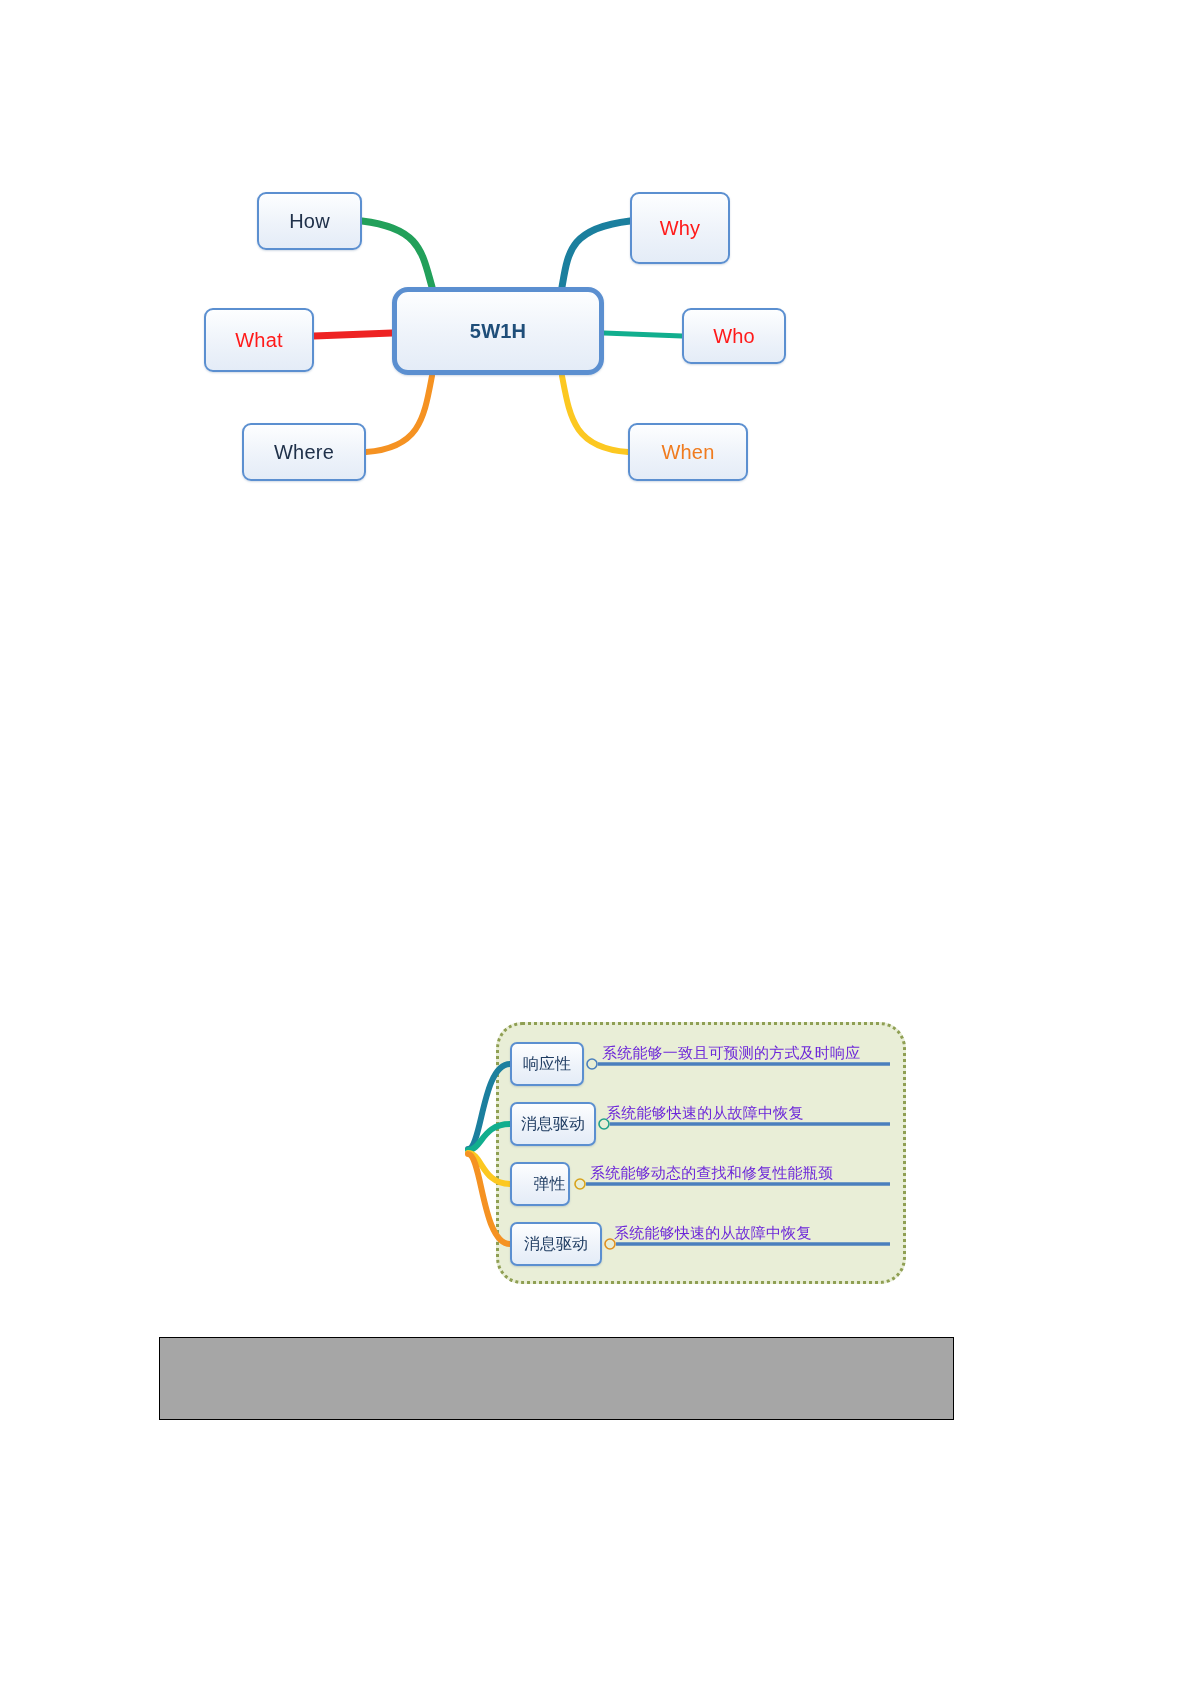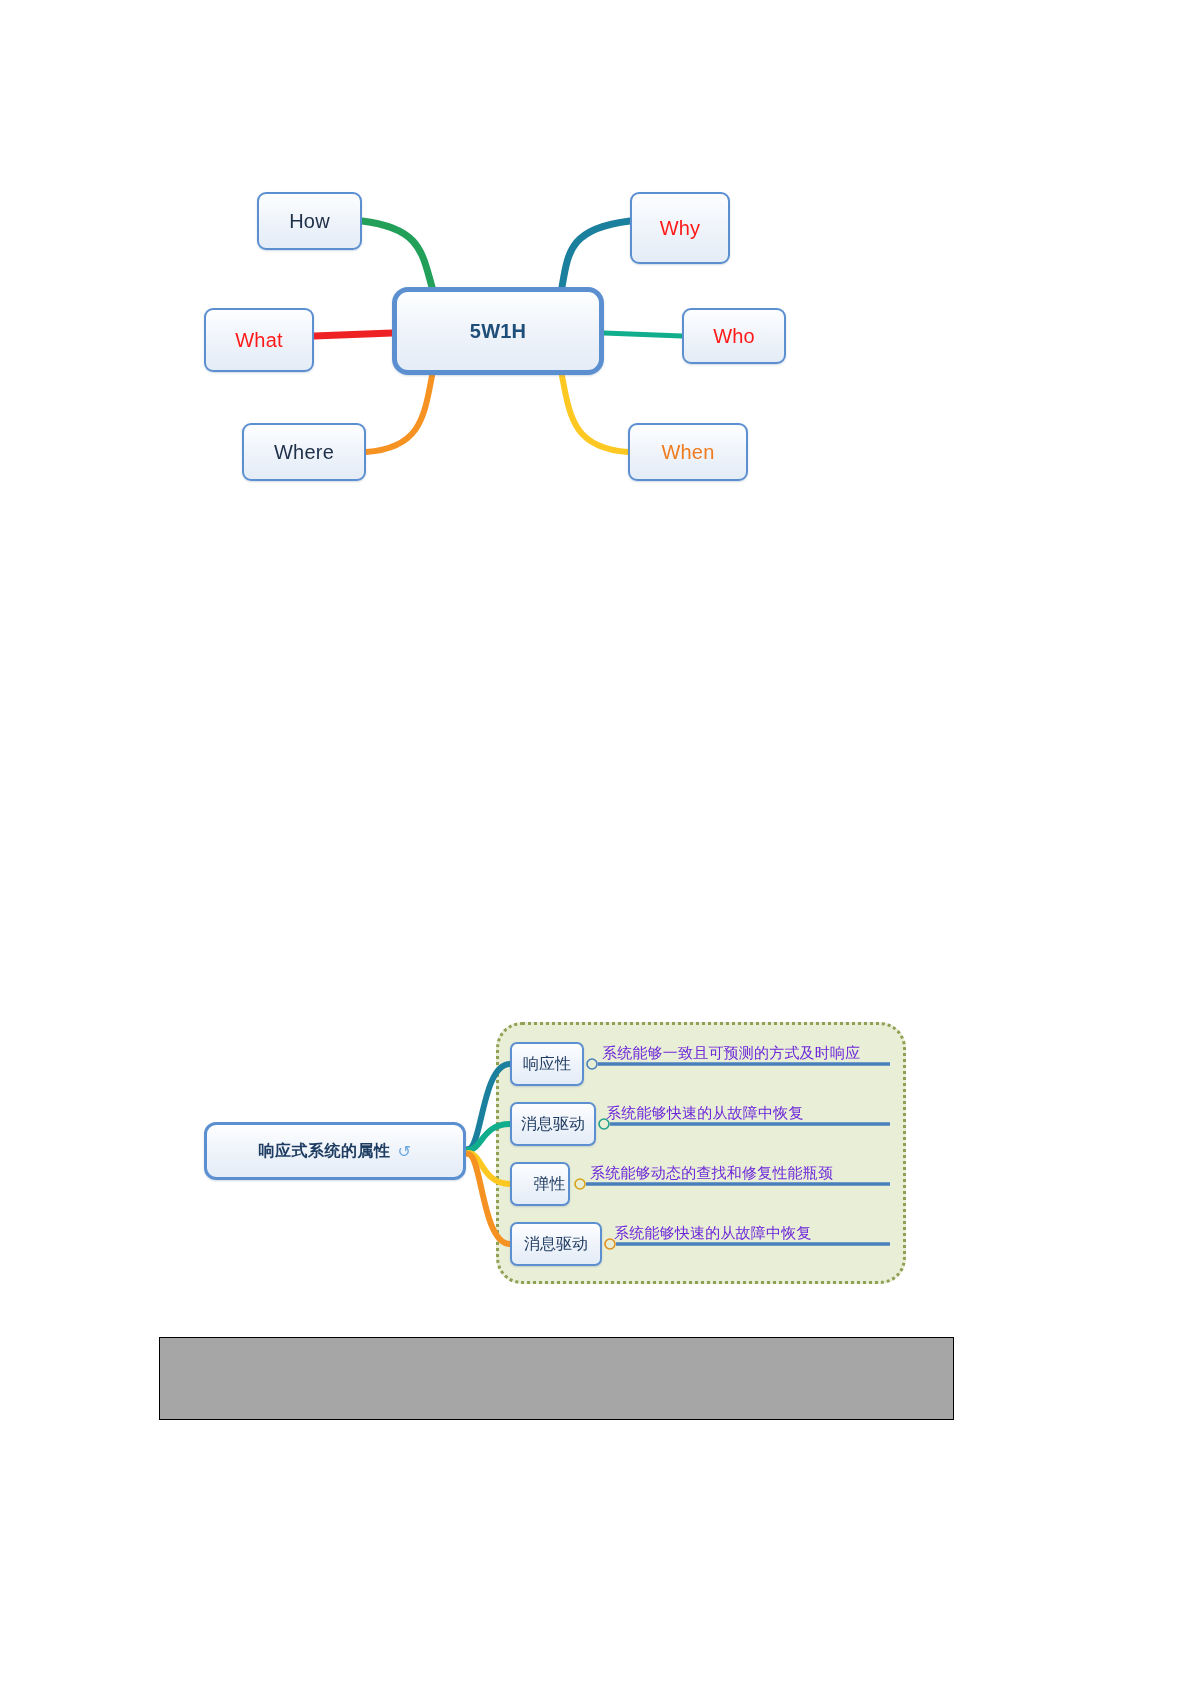--- a/index.html
+++ b/index.html
@@ -215,24 +215,20 @@
       <circle cx="414" cy="114" r="5" fill="#e8eed5" stroke="#22a08a" stroke-width="1.6"></circle>
       <path d="M420,114 L700,114" stroke="#4a7fbd" stroke-width="3.5" fill="none"></path>
 
       <circle cx="390" cy="174" r="5" fill="#e8eed5" stroke="#d8a21a" stroke-width="1.6"></circle>
       <path d="M396,174 L700,174" stroke="#4a7fbd" stroke-width="3.5" fill="none"></path>
 
       <circle cx="420" cy="234" r="5" fill="#e8eed5" stroke="#e09020" stroke-width="1.6"></circle>
       <path d="M426,234 L700,234" stroke="#4a7fbd" stroke-width="3.5" fill="none"></path>
     </svg>
 
-    <div class="node center-cn">
-      <span>响应式系统的属性</span>
-      <span class="refresh-ico">↺</span>
-    </div>
 
     <div class="node sub-node sn-1">响应性</div>
     <div class="node sub-node sn-2">消息驱动</div>
     <div class="node sub-node sn-3">弹性</div>
     <div class="node sub-node sn-4">消息驱动</div>
 
     <div class="leaf-label ll-1">系统能够一致且可预测的方式及时响应</div>
     <div class="leaf-label ll-2">系统能够快速的从故障中恢复</div>
     <div class="leaf-label ll-3">系统能够动态的查找和修复性能瓶颈</div>
     <div class="leaf-label ll-4">系统能够快速的从故障中恢复</div>

